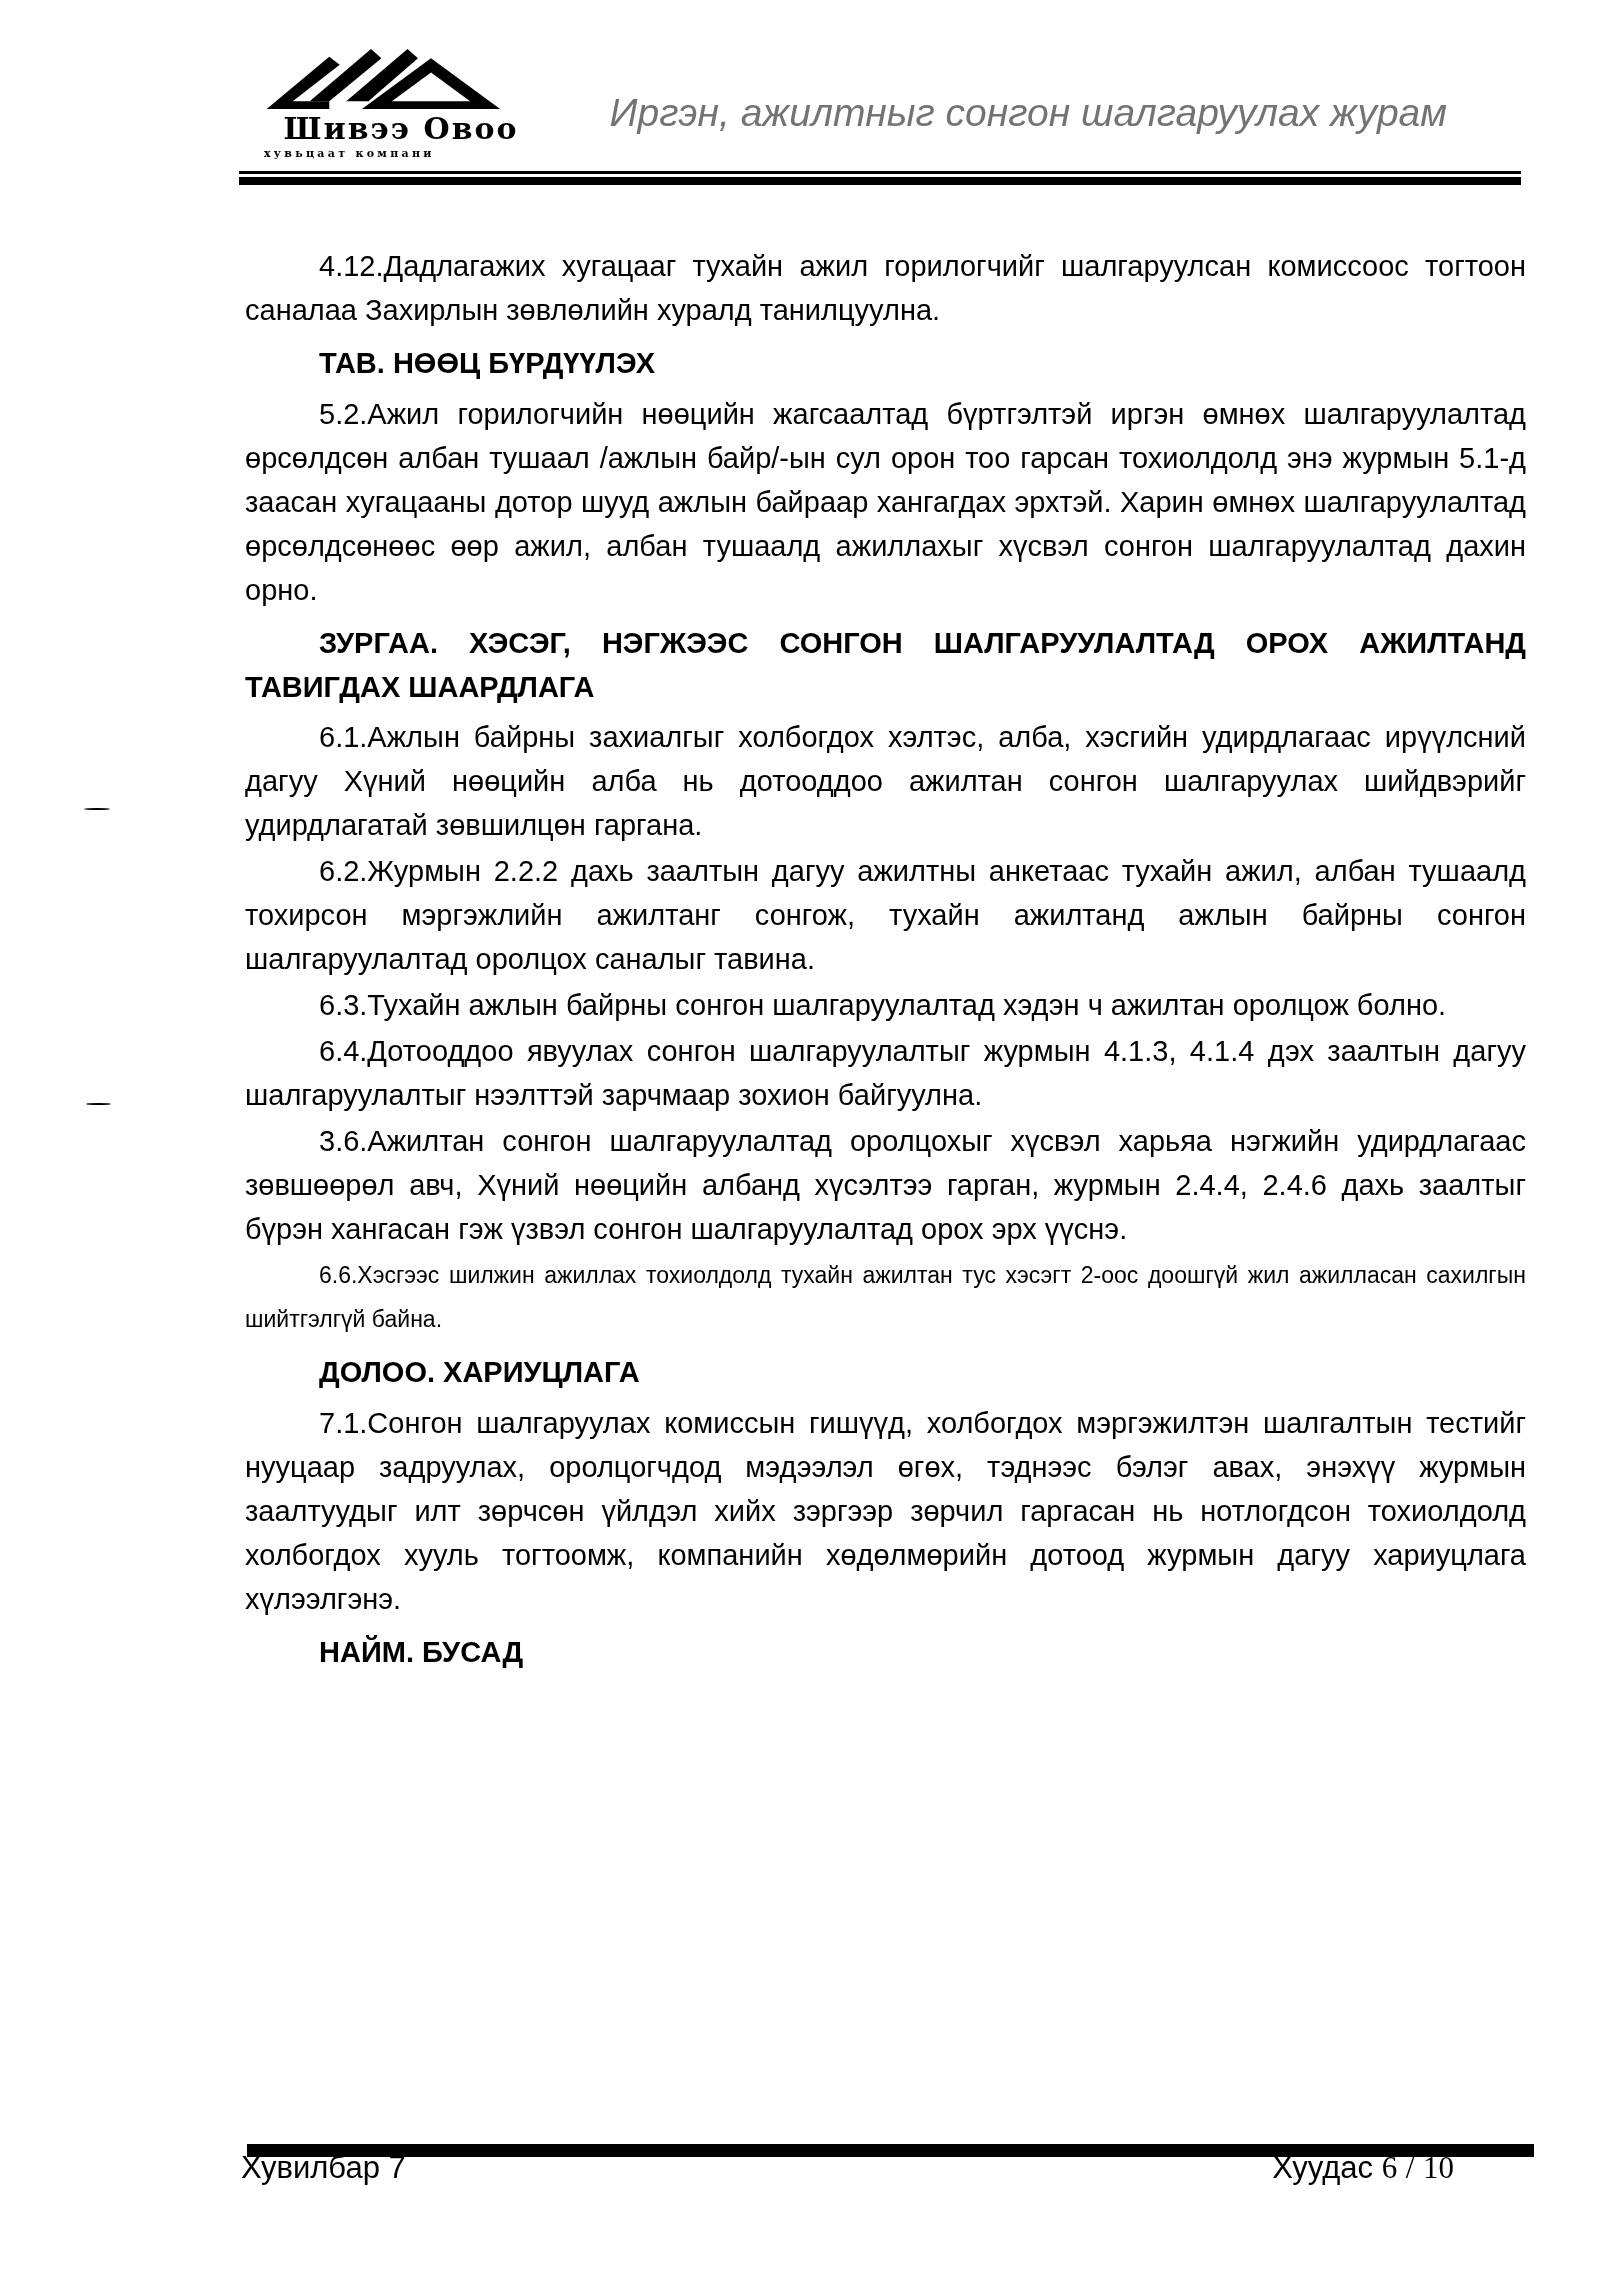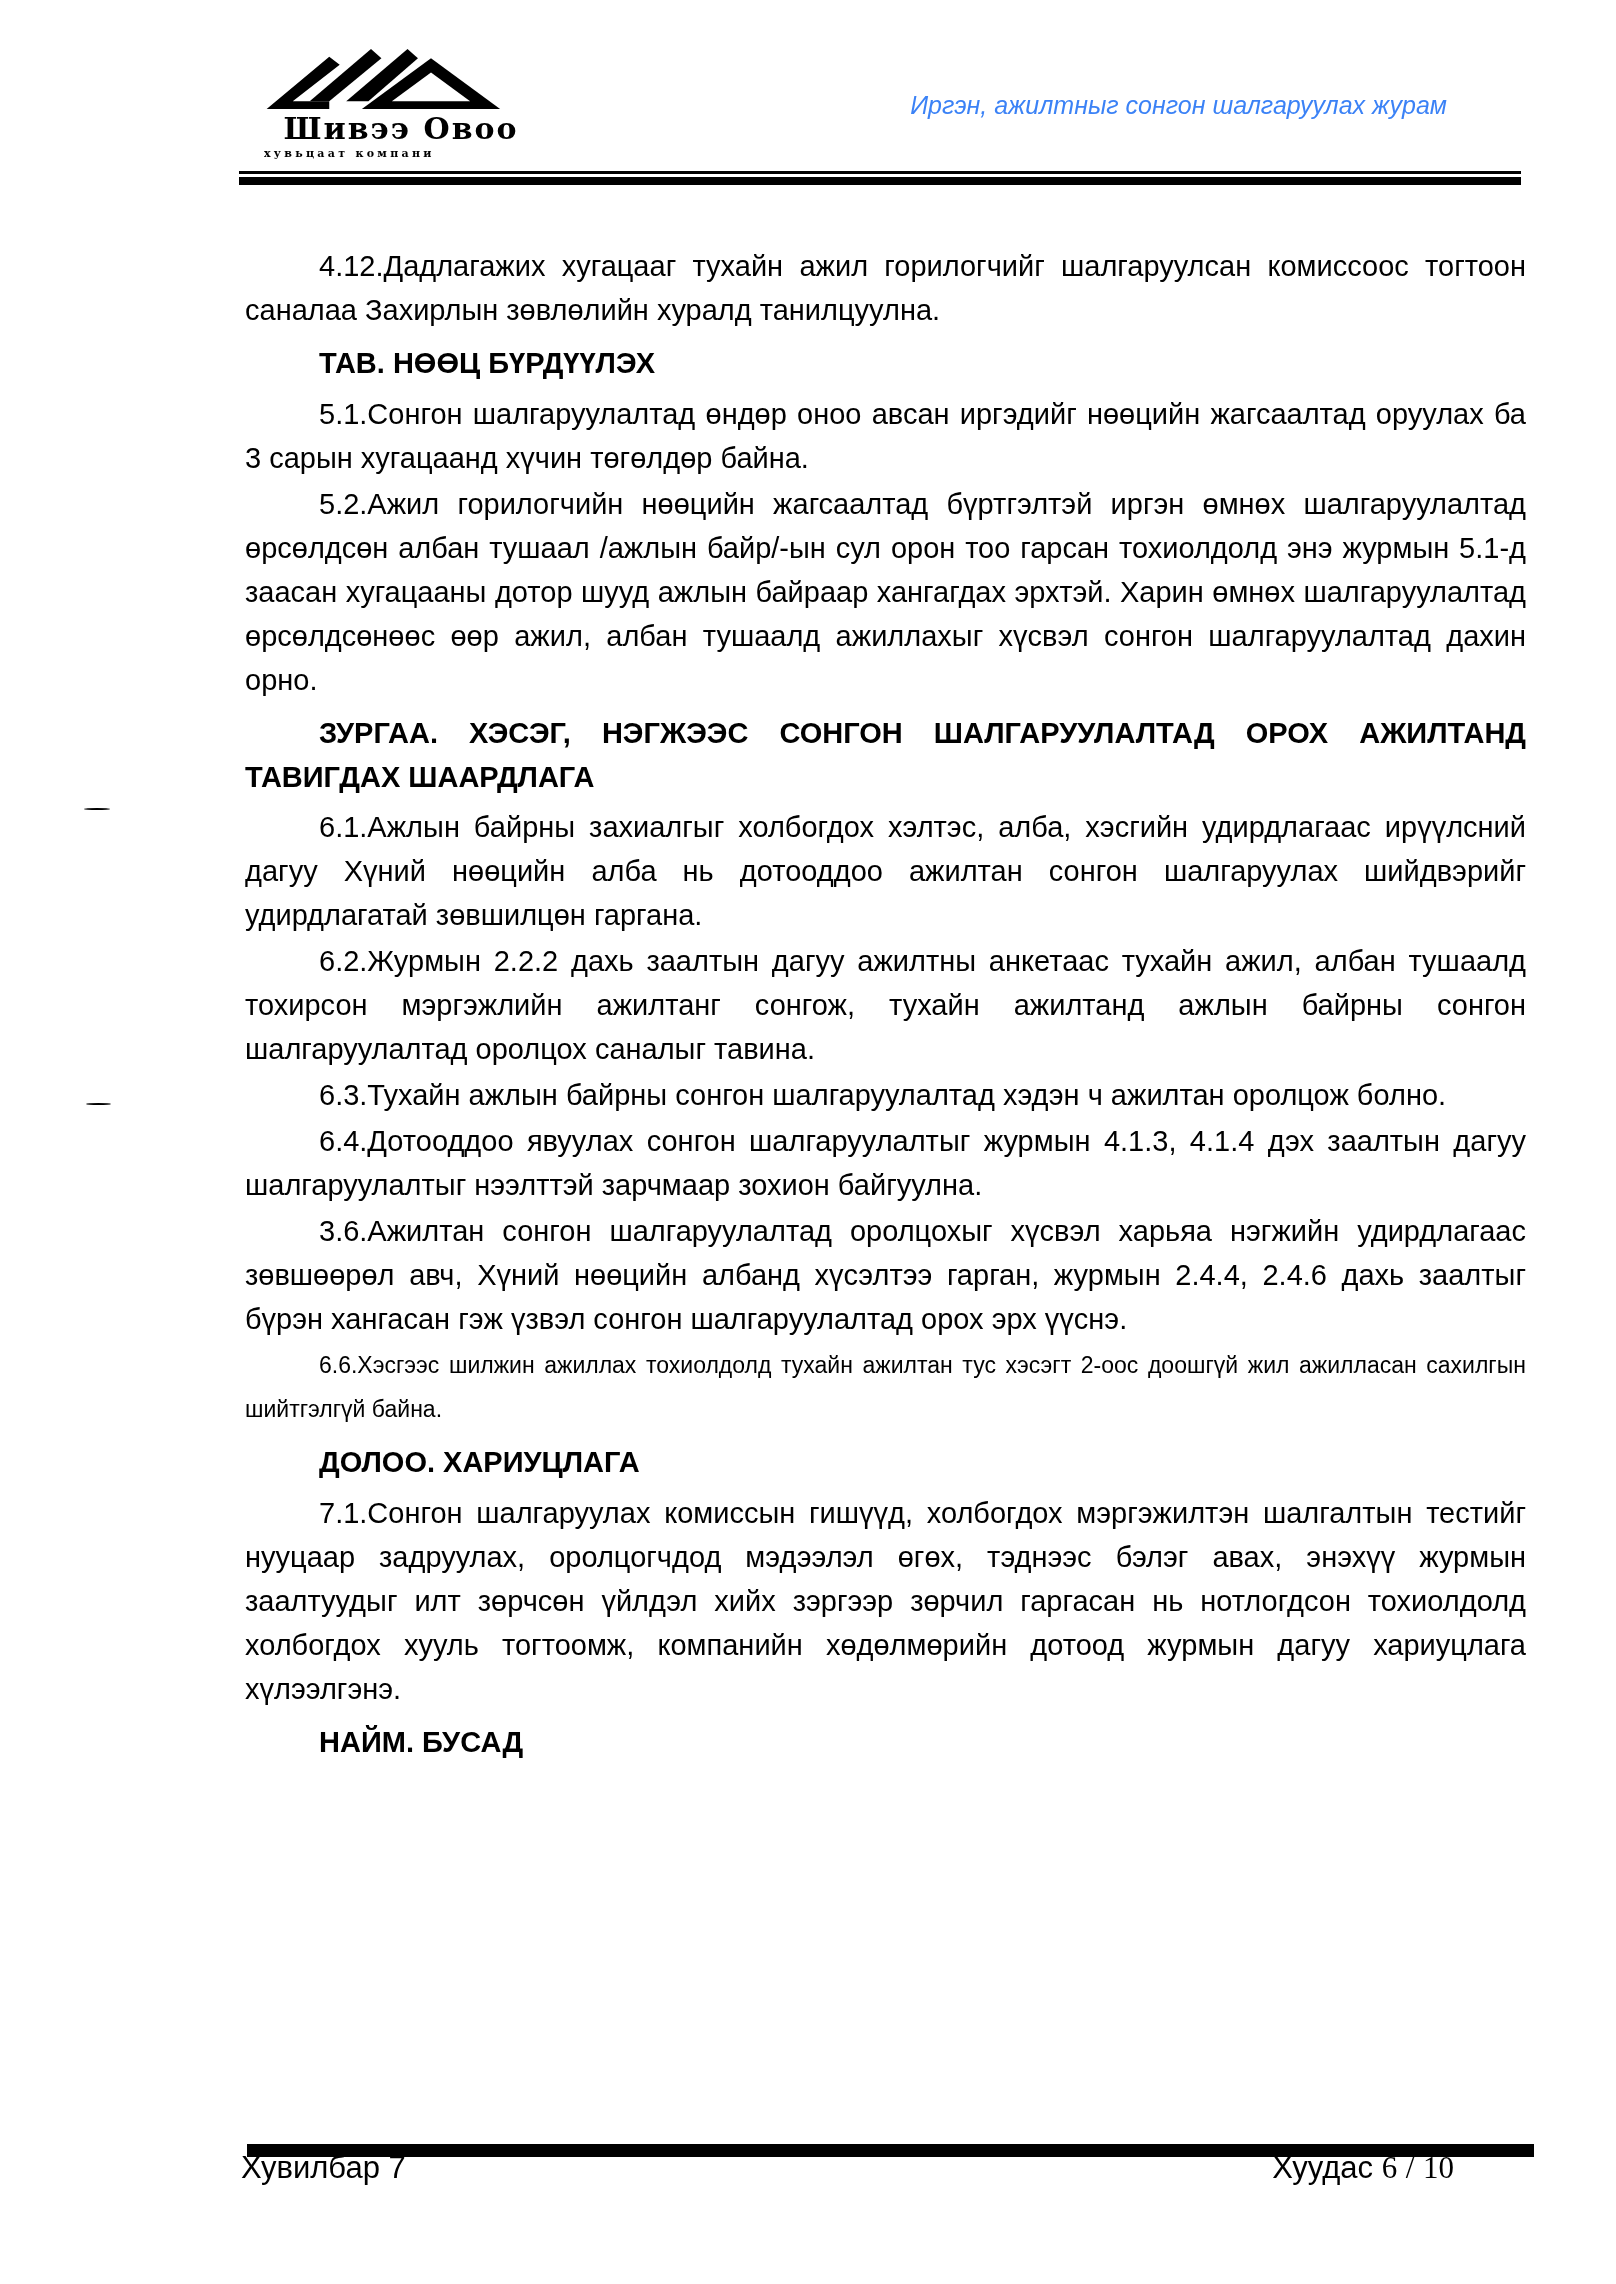--- a/index.html
+++ b/index.html
@@ -7,21 +7,21 @@
   .page { position: absolute; left: 16px; top: 0; width: 1542px; height: 2284px; background: #fff; }
 
   
   .logo { position: absolute; left: 248px; top: 36px; width: 274px; height: 117px; }
   .logo svg { display: block; }
   .logo-name { position: absolute; left: 0; top: 78px; width: 274px; text-align: center;
     font-family: "DejaVu Serif", serif; font-weight: bold; font-size: 30px; letter-spacing: 2px; line-height: 1; }
   .logo-sub { position: absolute; left: 0; top: 112px; width: 274px; text-align: left;
     font-family: "DejaVu Serif", serif; font-weight: bold; font-size: 11px; letter-spacing: 3.3px; line-height: 1; }
   .header-title { position: absolute; right: 111px; top: 91px;
-    font-family: "Liberation Sans", sans-serif; font-style: italic; font-size: 25px; color: #3b82f6; }
+    font-family: "Liberation Sans", sans-serif; font-style: italic; font-size: 39px; color: #737373; }
   .rule-thin { position: absolute; left: 223px; width: 1282px; height: 2.6px; background: #000; }
   .rule-thick { position: absolute; left: 223px; width: 1282px; height: 7.8px; background: #000; }
 
   
   .content { position: absolute; left: 229px; top: 244px; width: 1281px;
     font-family: "Liberation Sans", sans-serif; font-size: 29px; line-height: 44px; }
   .para { margin: 0; text-align: justify; text-indent: 74px; }
   .para + .para { margin-top: 2px; }
   .heading { margin: 9px 0 6.5px 0; font-weight: bold; text-indent: 74px; text-align: justify; text-align-last: left; }
 
@@ -56,21 +56,20 @@
   <div class="header-title">Иргэн, ажилтныг сонгон шалгаруулах журам</div>
   <div class="rule-thin" style="top:171px"></div>
   <div class="rule-thick" style="top:177px"></div>
 
   <div class="scan-mark" style="left:68px; top:808px; width:26px;"></div>
   <div class="scan-mark" style="left:70px; top:1103px; width:25px;"></div>
 
   <div class="content" id="content">
       <p class="para" style="font-size: 29px; line-height: 44px;">4.12.Дадлагажих хугацааг тухайн ажил горилогчийг шалгаруулсан комиссоос тогтоон саналаа Захирлын зөвлөлийн хуралд танилцуулна.</p>
       <h2 class="heading" style="font-size: 29px; line-height: 44px;">ТАВ. НӨӨЦ БҮРДҮҮЛЭХ</h2>
-      <p class="para" style="font-size: 29px; line-height: 44px;">5.1.Сонгон шалгаруулалтад өндөр оноо авсан иргэдийг нөөцийн жагсаалтад оруулах ба 3 сарын хугацаанд хүчин төгөлдөр байна.</p>
       <p class="para" style="font-size: 29px; line-height: 44px;">5.2.Ажил горилогчийн нөөцийн жагсаалтад бүртгэлтэй иргэн өмнөх шалгаруулалтад өрсөлдсөн албан тушаал /ажлын байр/-ын сул орон тоо гарсан тохиолдолд энэ журмын 5.1-д заасан хугацааны дотор шууд ажлын байраар хангагдах эрхтэй. Харин өмнөх шалгаруулалтад өрсөлдсөнөөс өөр ажил, албан тушаалд ажиллахыг хүсвэл сонгон шалгаруулалтад дахин орно.</p>
       <h2 class="heading" style="font-size: 29px; line-height: 44px;">ЗУРГАА. ХЭСЭГ, НЭГЖЭЭС СОНГОН ШАЛГАРУУЛАЛТАД ОРОХ АЖИЛТАНД ТАВИГДАХ ШААРДЛАГА</h2>
       <p class="para" style="font-size: 29px; line-height: 44px;">6.1.Ажлын байрны захиалгыг холбогдох хэлтэс, алба, хэсгийн удирдлагаас ирүүлсний дагуу Хүний нөөцийн алба нь дотооддоо ажилтан сонгон шалгаруулах шийдвэрийг удирдлагатай зөвшилцөн гаргана.</p>
       <p class="para" style="font-size: 29px; line-height: 44px;">6.2.Журмын 2.2.2 дахь заалтын дагуу ажилтны анкетаас тухайн ажил, албан тушаалд тохирсон мэргэжлийн ажилтанг сонгож, тухайн ажилтанд ажлын байрны сонгон шалгаруулалтад оролцох саналыг тавина.</p>
       <p class="para" style="font-size: 29px; line-height: 44px;">6.3.Тухайн ажлын байрны сонгон шалгаруулалтад хэдэн ч ажилтан оролцож болно.</p>
       <p class="para" style="font-size: 29px; line-height: 44px;">6.4.Дотооддоо явуулах сонгон шалгаруулалтыг журмын 4.1.3, 4.1.4 дэх заалтын дагуу шалгаруулалтыг нээлттэй зарчмаар зохион байгуулна.</p>
       <p class="para" style="font-size: 29px; line-height: 44px;">3.6.Ажилтан сонгон шалгаруулалтад оролцохыг хүсвэл харьяа нэгжийн удирдлагаас зөвшөөрөл авч, Хүний нөөцийн албанд хүсэлтээ гарган, журмын 2.4.4, 2.4.6 дахь заалтыг бүрэн хангасан гэж үзвэл сонгон шалгаруулалтад орох эрх үүснэ.</p>
       <p class="para" style="font-size: 23px; line-height: 44px;">6.6.Хэсгээс шилжин ажиллах тохиолдолд тухайн ажилтан тус хэсэгт 2-оос доошгүй жил ажилласан сахилгын шийтгэлгүй байна.</p>
       <h2 class="heading" style="font-size: 29px; line-height: 44px;">ДОЛОО. ХАРИУЦЛАГА</h2>
       <p class="para" style="font-size: 29px; line-height: 44px;">7.1.Сонгон шалгаруулах комиссын гишүүд, холбогдох мэргэжилтэн шалгалтын тестийг нууцаар задруулах, оролцогчдод мэдээлэл өгөх, тэднээс бэлэг авах, энэхүү журмын заалтуудыг илт зөрчсөн үйлдэл хийх зэргээр зөрчил гаргасан нь нотлогдсон тохиолдолд холбогдох хууль тогтоомж, компанийн хөдөлмөрийн дотоод журмын дагуу хариуцлага хүлээлгэнэ.</p>

